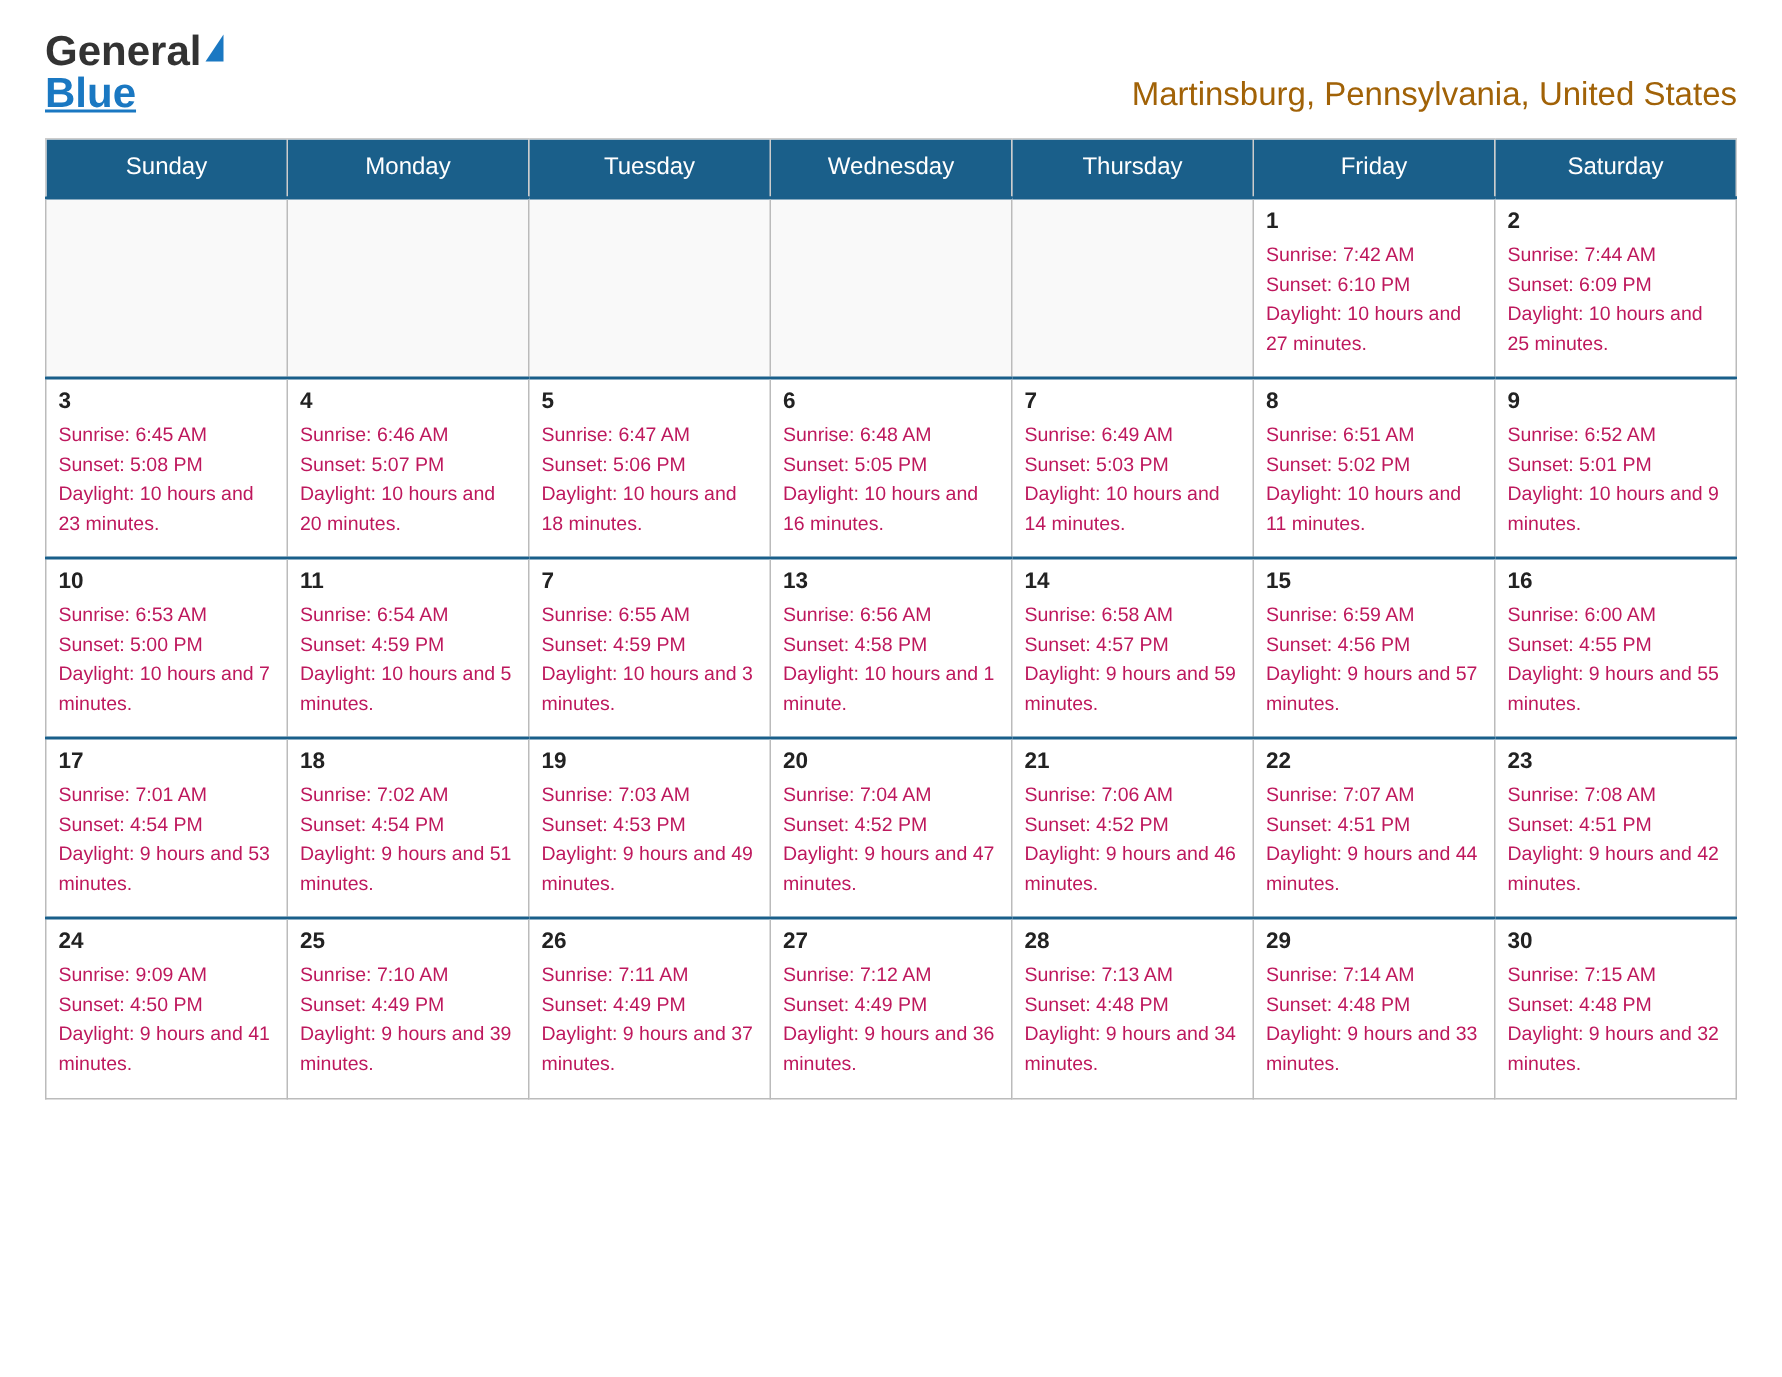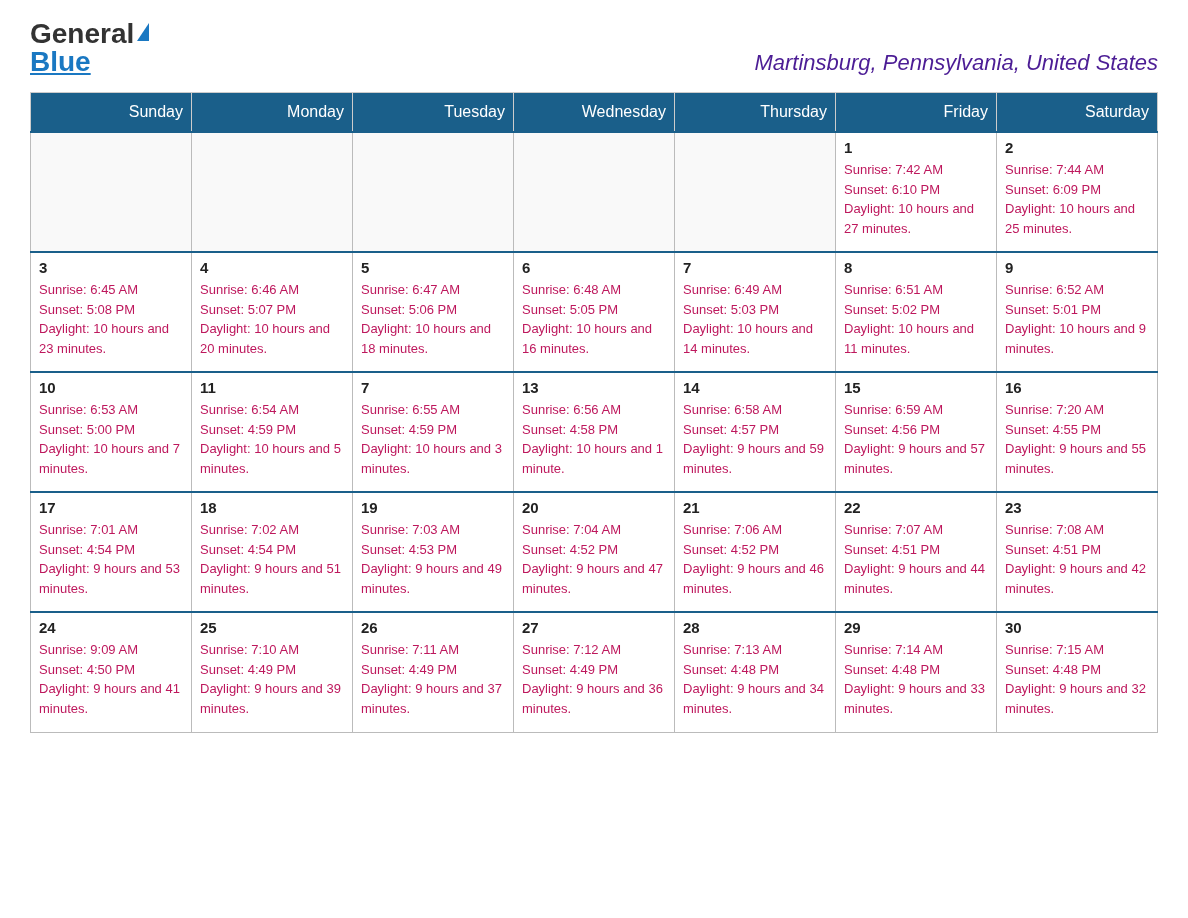--- a/index.html
+++ b/index.html
@@ -46,35 +46,34 @@
     .title-area {
       text-align: right;
     }
     .cal-title {
       font-size: 48px;
       font-weight: normal;
       color: #222;
     }
     .cal-subtitle {
       font-size: 22px;
-      color: #4c1d95;
-      font-style: italic;
+      color: #a16207;
     }
     table {
       width: 100%;
       border-collapse: collapse;
       table-layout: fixed;
     }
     thead tr th {
       background-color: #1a5f8a;
       color: #fff;
       padding: 10px 8px;
       font-size: 16px;
       font-weight: normal;
-      text-align: right;
+      text-align: center;
       border: 1px solid #ccc;
     }
     tbody tr td {
       vertical-align: top;
       padding: 6px 8px;
       border: 1px solid #bbb;
       border-top: 2px solid #1a5f8a;
       height: 120px;
       font-size: 13.5px;
       color: #222;
@@ -219,21 +218,21 @@
 Daylight: 9 hours and 59 minutes.</div>
         </td>
         <td>
           <div class="day-num">15</div>
           <div class="day-detail">Sunrise: 6:59 AM
 Sunset: 4:56 PM
 Daylight: 9 hours and 57 minutes.</div>
         </td>
         <td>
           <div class="day-num">16</div>
-          <div class="day-detail">Sunrise: 7:20 AM
+          <div class="day-detail">Sunrise: 6:00 AM
 Sunset: 4:55 PM
 Daylight: 9 hours and 55 minutes.</div>
         </td>
       </tr>
       <tr>
         <td>
           <div class="day-num">17</div>
           <div class="day-detail">Sunrise: 7:01 AM
 Sunset: 4:54 PM
 Daylight: 9 hours and 53 minutes.</div>

